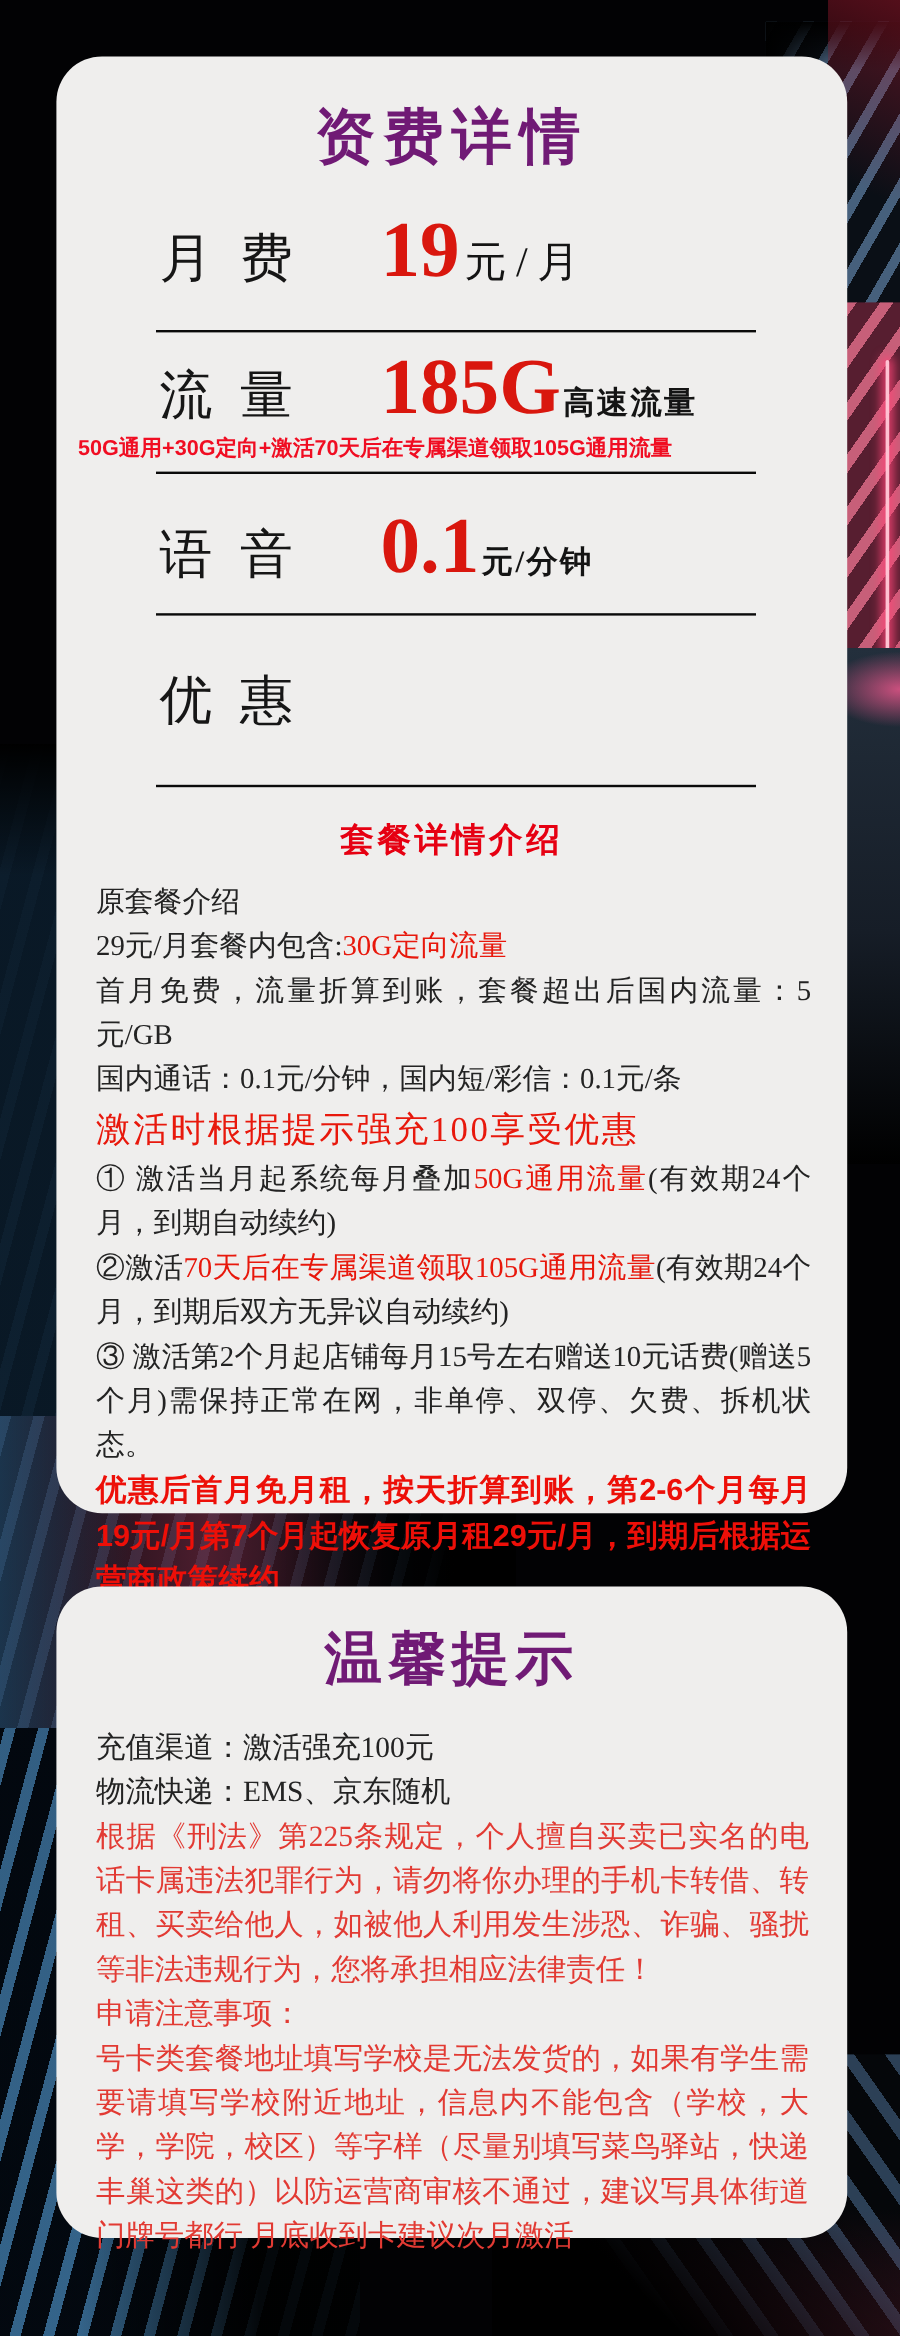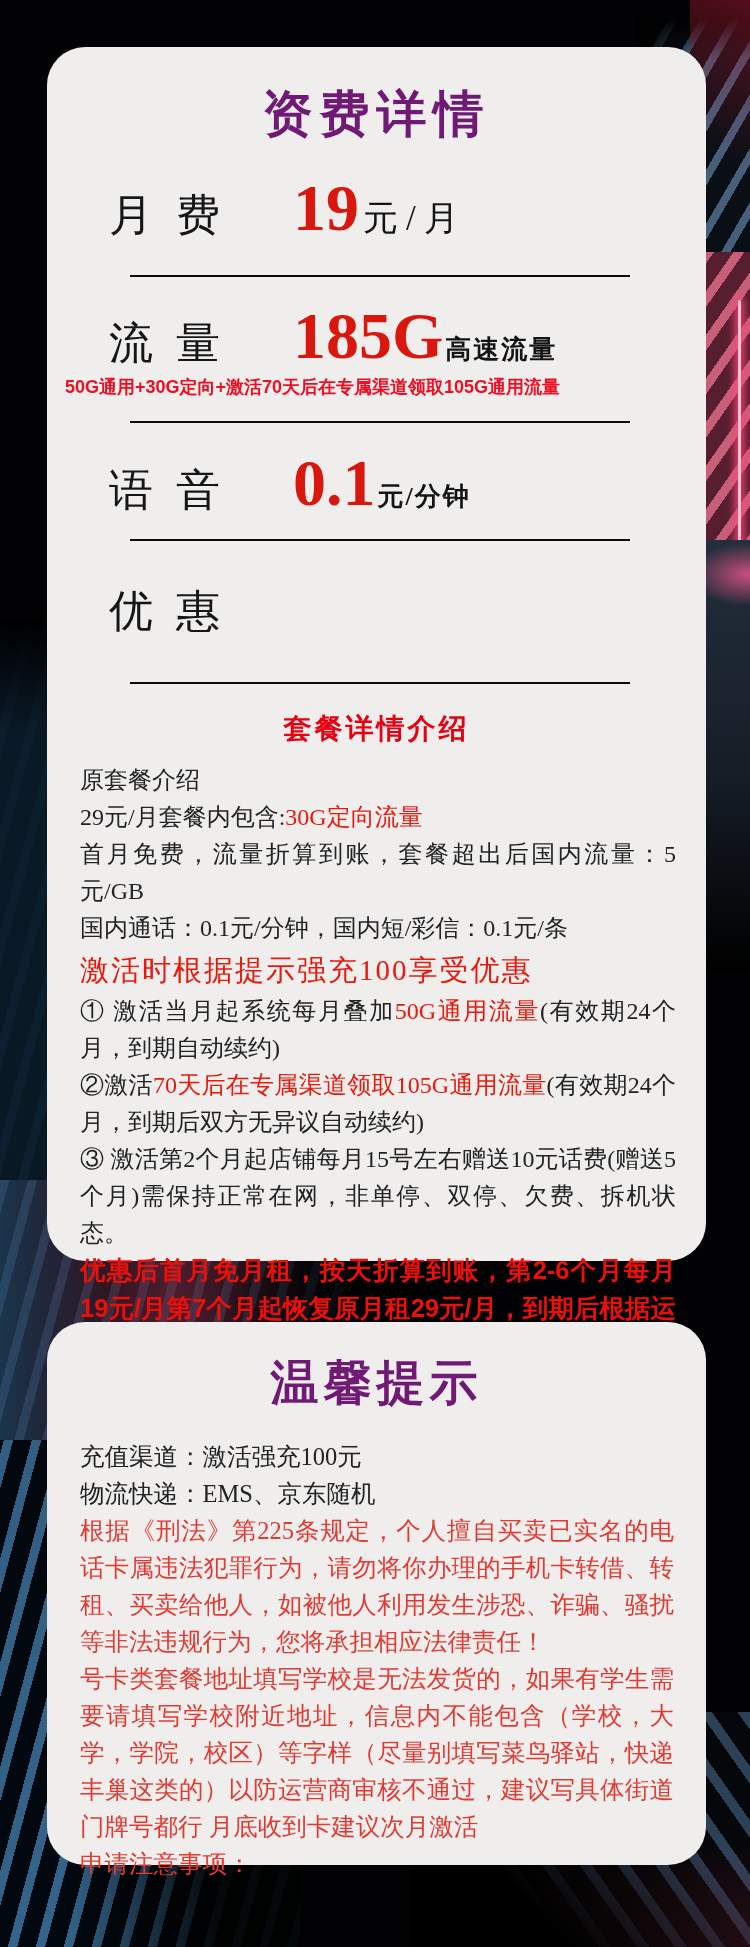--- a/index.html
+++ b/index.html
@@ -49,24 +49,24 @@
   .card1{top:47px;height:1214px;}
   .card2{top:1322px;height:543px;}
 
   .card-title{margin-top:36px;text-align:center;font-size:50px;font-weight:900;
     color:#701a75;letter-spacing:7px;line-height:62px;}
 
   
   .fee-wrap{margin-top:0;}
   .fee-sec{display:flex;flex-direction:column;justify-content:center;}
   .fee-wrap > .fee-sec:nth-child(1){height:130px;}
-  .fee-wrap > .fee-sec:nth-child(3){height:144px;}
+  .fee-wrap > .fee-sec:nth-child(3){height:116px;}
   .fee-wrap > .fee-sec:nth-child(5){height:116px;}
   .fee-wrap > .fee-sec:nth-child(7){height:141px;}
-  .fee-main{display:flex;align-items:baseline;padding-left:62px;}
+  .fee-main{display:flex;align-items:baseline;padding-left:86px;}
   .fee-label{font-size:44px;color:#161616;letter-spacing:23px;width:162px;flex:none;}
   .fee-value{color:#d9170e;font-weight:700;margin-left:22px;}
   .fee-value.num{font-size:66px;line-height:66px;}
   .fee-value.text{font-size:40px;font-weight:400;color:#e60012;letter-spacing:17px;line-height:48px;}
   .fee-unit{font-size:35px;color:#141414;letter-spacing:8px;margin-left:4px;}
   .fee-unit.bold{font-weight:700;font-size:26px;letter-spacing:2px;margin-left:2px;margin-top:36px;}
   .fee-note{margin:3px 18px 4px 18px;text-align:left;color:#f00d22;
     font-family:"Liberation Sans","DejaVu Sans",sans-serif;font-weight:700;font-size:18px;line-height:22px;}
   .sep{border-top:2px solid #0a0a0a;width:500px;margin-left:83px;}
 
@@ -147,17 +147,17 @@
         <div class="para strong"><span>优惠后首月免月租，按天折算到账，第2-6个月每月19元/月第7个月起恢复原月租29元/月，到期后根据运营商政策续约</span></div>
       </div>
   </div>
 
   <div class="card card2">
     <div class="card-title">温馨提示</div>
     <div class="body-text">
         <div class="para"><span>充值渠道：激活强充100元</span></div>
         <div class="para"><span>物流快递：EMS、京东随机</span></div>
         <div class="para"><span class="c-red">根据《刑法》第225条规定，个人擅自买卖已实名的电话卡属违法犯罪行为，请勿将你办理的手机卡转借、转租、买卖给他人，如被他人利用发生涉恐、诈骗、骚扰等非法违规行为，您将承担相应法律责任！</span></div>
+        <div class="para"><span class="c-red">申请注意事项：</span></div>
         <div class="para"><span class="c-red">号卡类套餐地址填写学校是无法发货的，如果有学生需要请填写学校附近地址，信息内不能包含（学校，大学，学院，校区）等字样（尽量别填写菜鸟驿站，快递丰巢这类的）以防运营商审核不通过，建议写具体街道门牌号都行 月底收到卡建议次月激活</span></div>
-        <div class="para"><span class="c-red">申请注意事项：</span></div>
       </div>
   </div>
 </div>
 
 </body></html>

